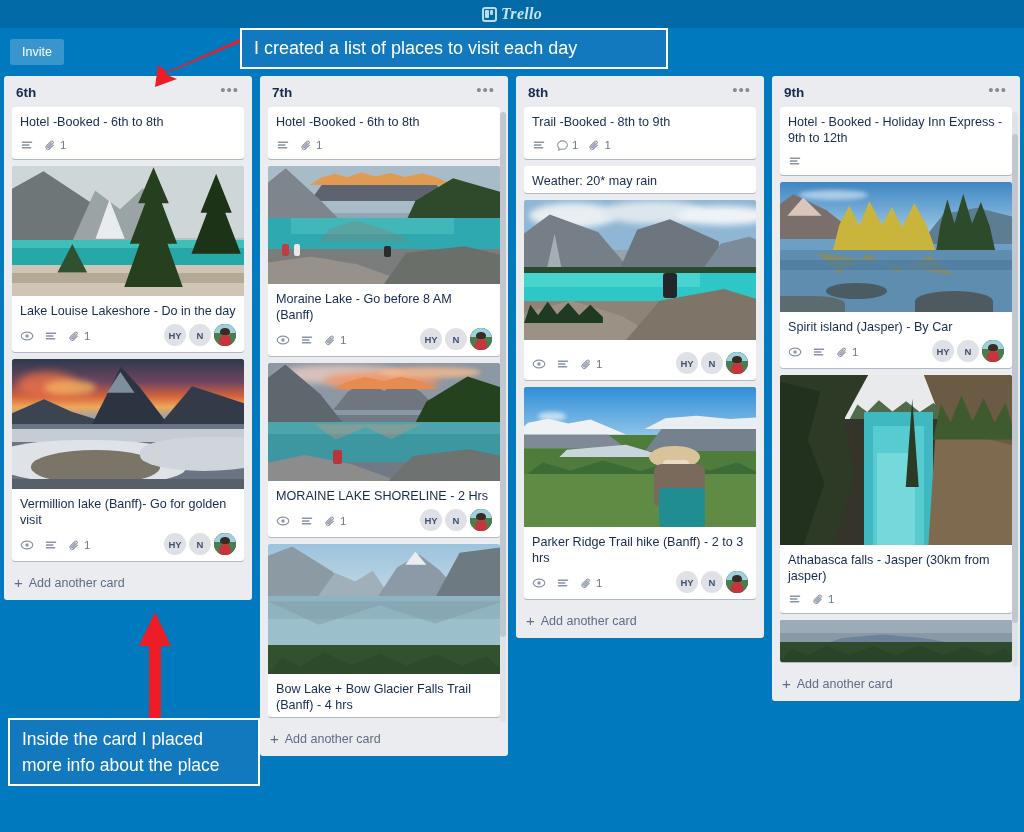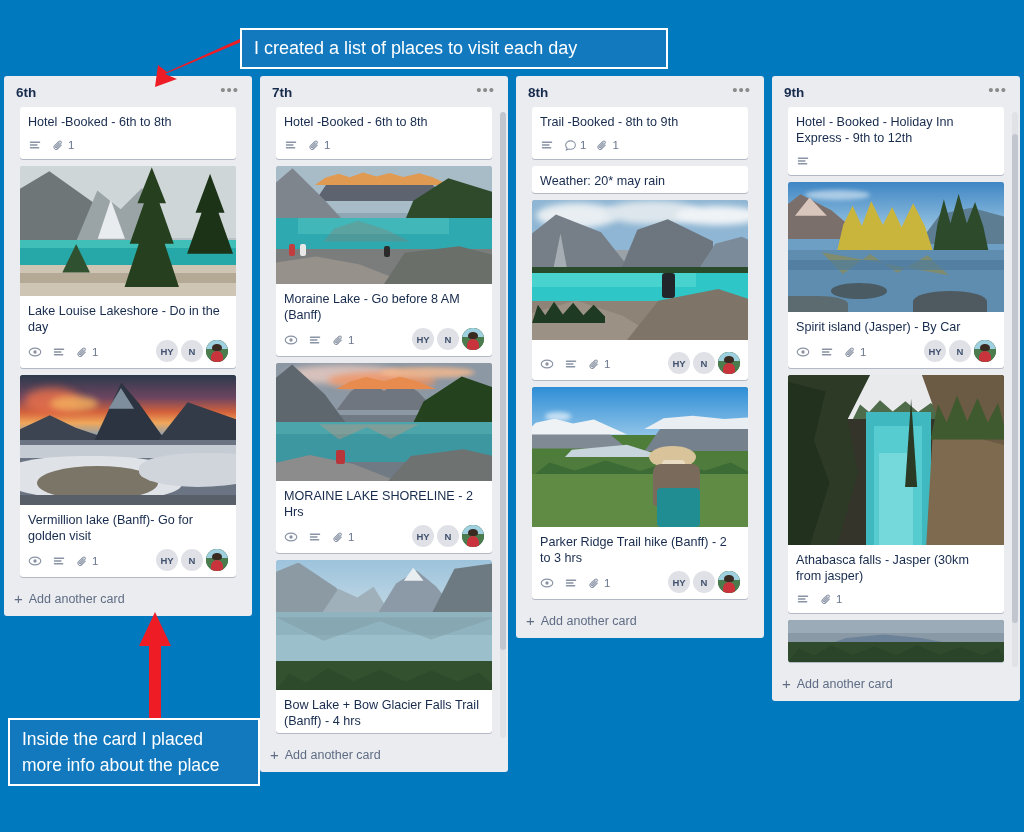--- a/index.html
+++ b/index.html
@@ -47,21 +47,21 @@
     width:248px; background:#ebecf0; border-radius:3px;
     display:flex; flex-direction:column; max-height:752px; position:relative;
   }
   .list-header{
     display:flex; align-items:center; justify-content:space-between;
     padding:9px 10px 7px 12px; flex:0 0 auto;
   }
   .list-title{ font-size:13.5px; font-weight:bold; color:#172b4d; }
   .list-menu{ color:#8c8c8c; font-size:15px; line-height:8px; letter-spacing:1px; cursor:pointer; padding:0 3px 6px 3px;}
   .cards{
-    flex:1 1 auto; overflow:hidden; padding:0 16px; position:relative;
+    flex:1 1 auto; overflow:hidden; padding:0 8px; position:relative;
   }
   .card{
     background:#fff; border-radius:3px; margin-bottom:7px;
     box-shadow:0 1px 0 rgba(9,30,66,.25); overflow:hidden; cursor:pointer;
   }
   .card-cover{ width:100%; display:block; }
   .card-body{ padding:7px 8px 4px 8px; }
   .card-title{ font-size:12.6px; color:#172b4d; line-height:16px; }
   .badges{ display:flex; align-items:center; margin-top:5px; min-height:20px; }
   .badge{ display:flex; align-items:center; gap:3px; margin-right:10px; color:#6b778c; font-size:11.5px; }
@@ -95,21 +95,33 @@
 
   
   .scene{ position:relative; overflow:hidden; }
   .scene div{ position:absolute; }
 </style>
 </head>
 <body>
 
 <div id="app">
 
-
+  <div class="topbar">
+    <div class="logo">
+      <span class="logo-mark">
+          <i class="a"></i>
+          <i class="b"></i>
+        </span>
+      <span class="logo-text">Trello</span>
+    </div>
+  </div>
+
+  <div class="board-header">
+    <button class="invite-btn">Invite</button>
+  </div>
 
   <div class="lists" id="lists-root">
       <div class="list">
         <div class="list-header">
           <div class="list-title">6th</div>
           <div class="list-menu">•••</div>
         </div>
         <div class="cards">
           <div class="card">
             <div class="card-body">

